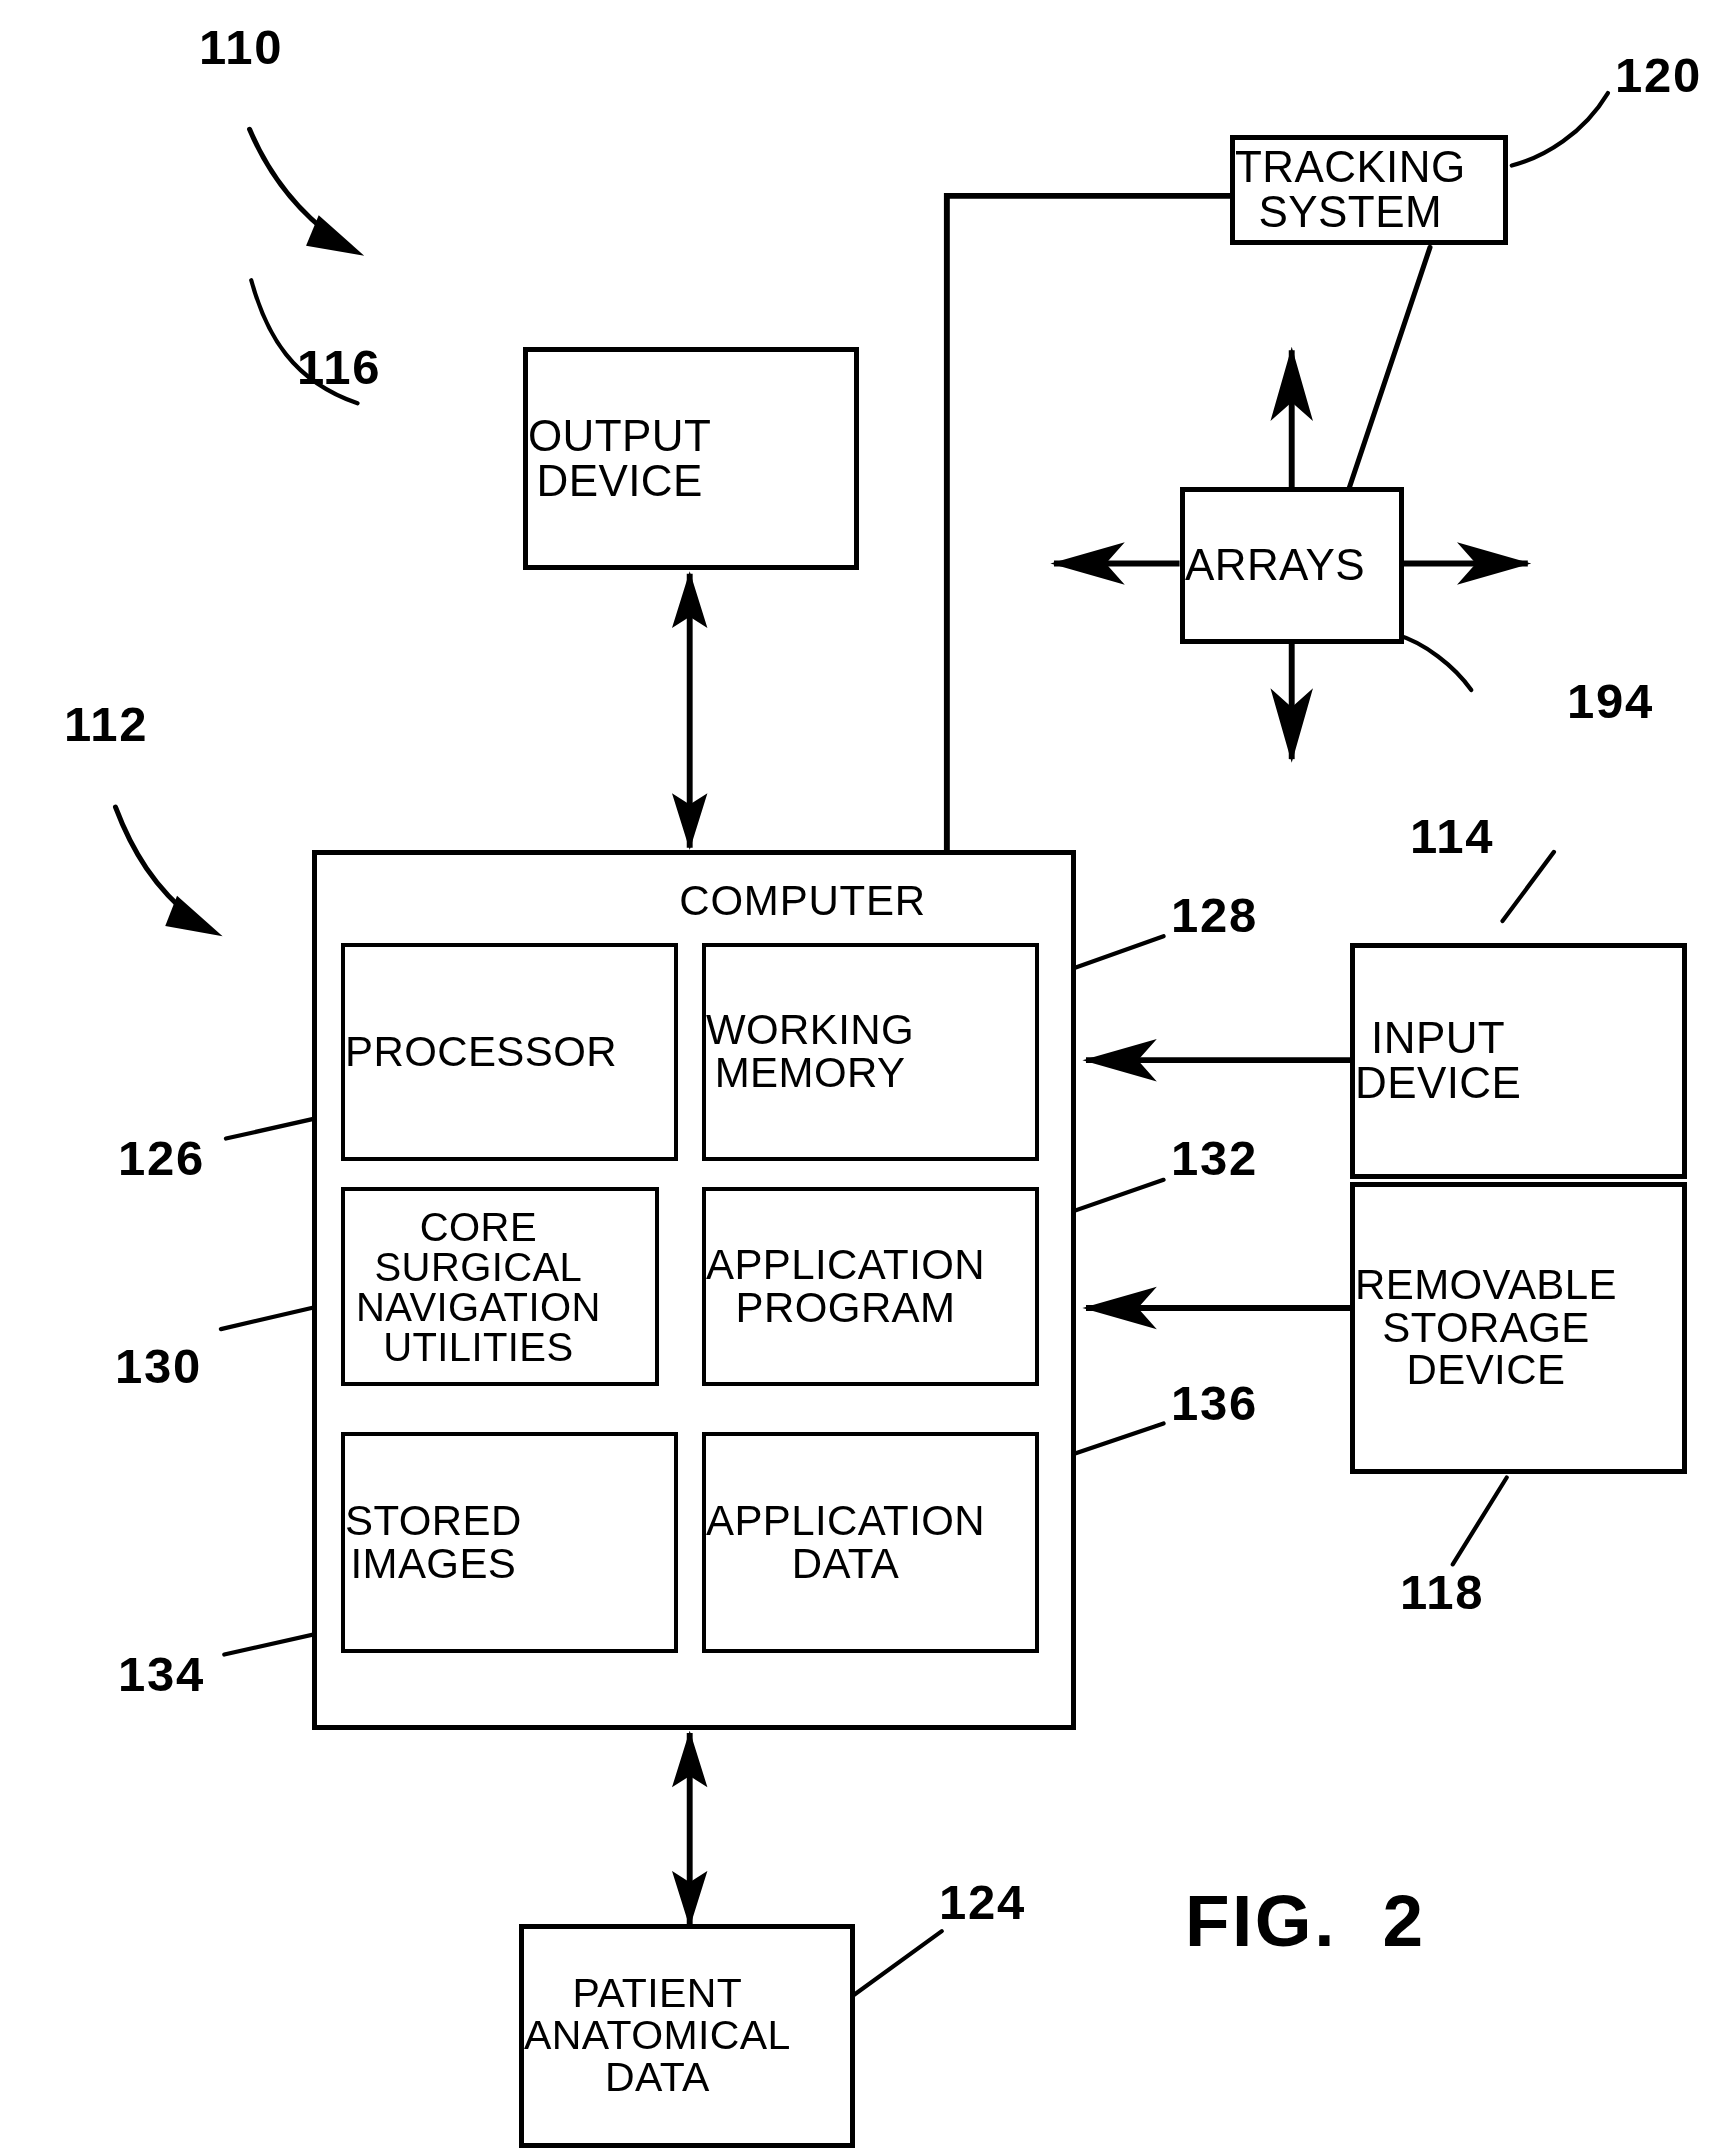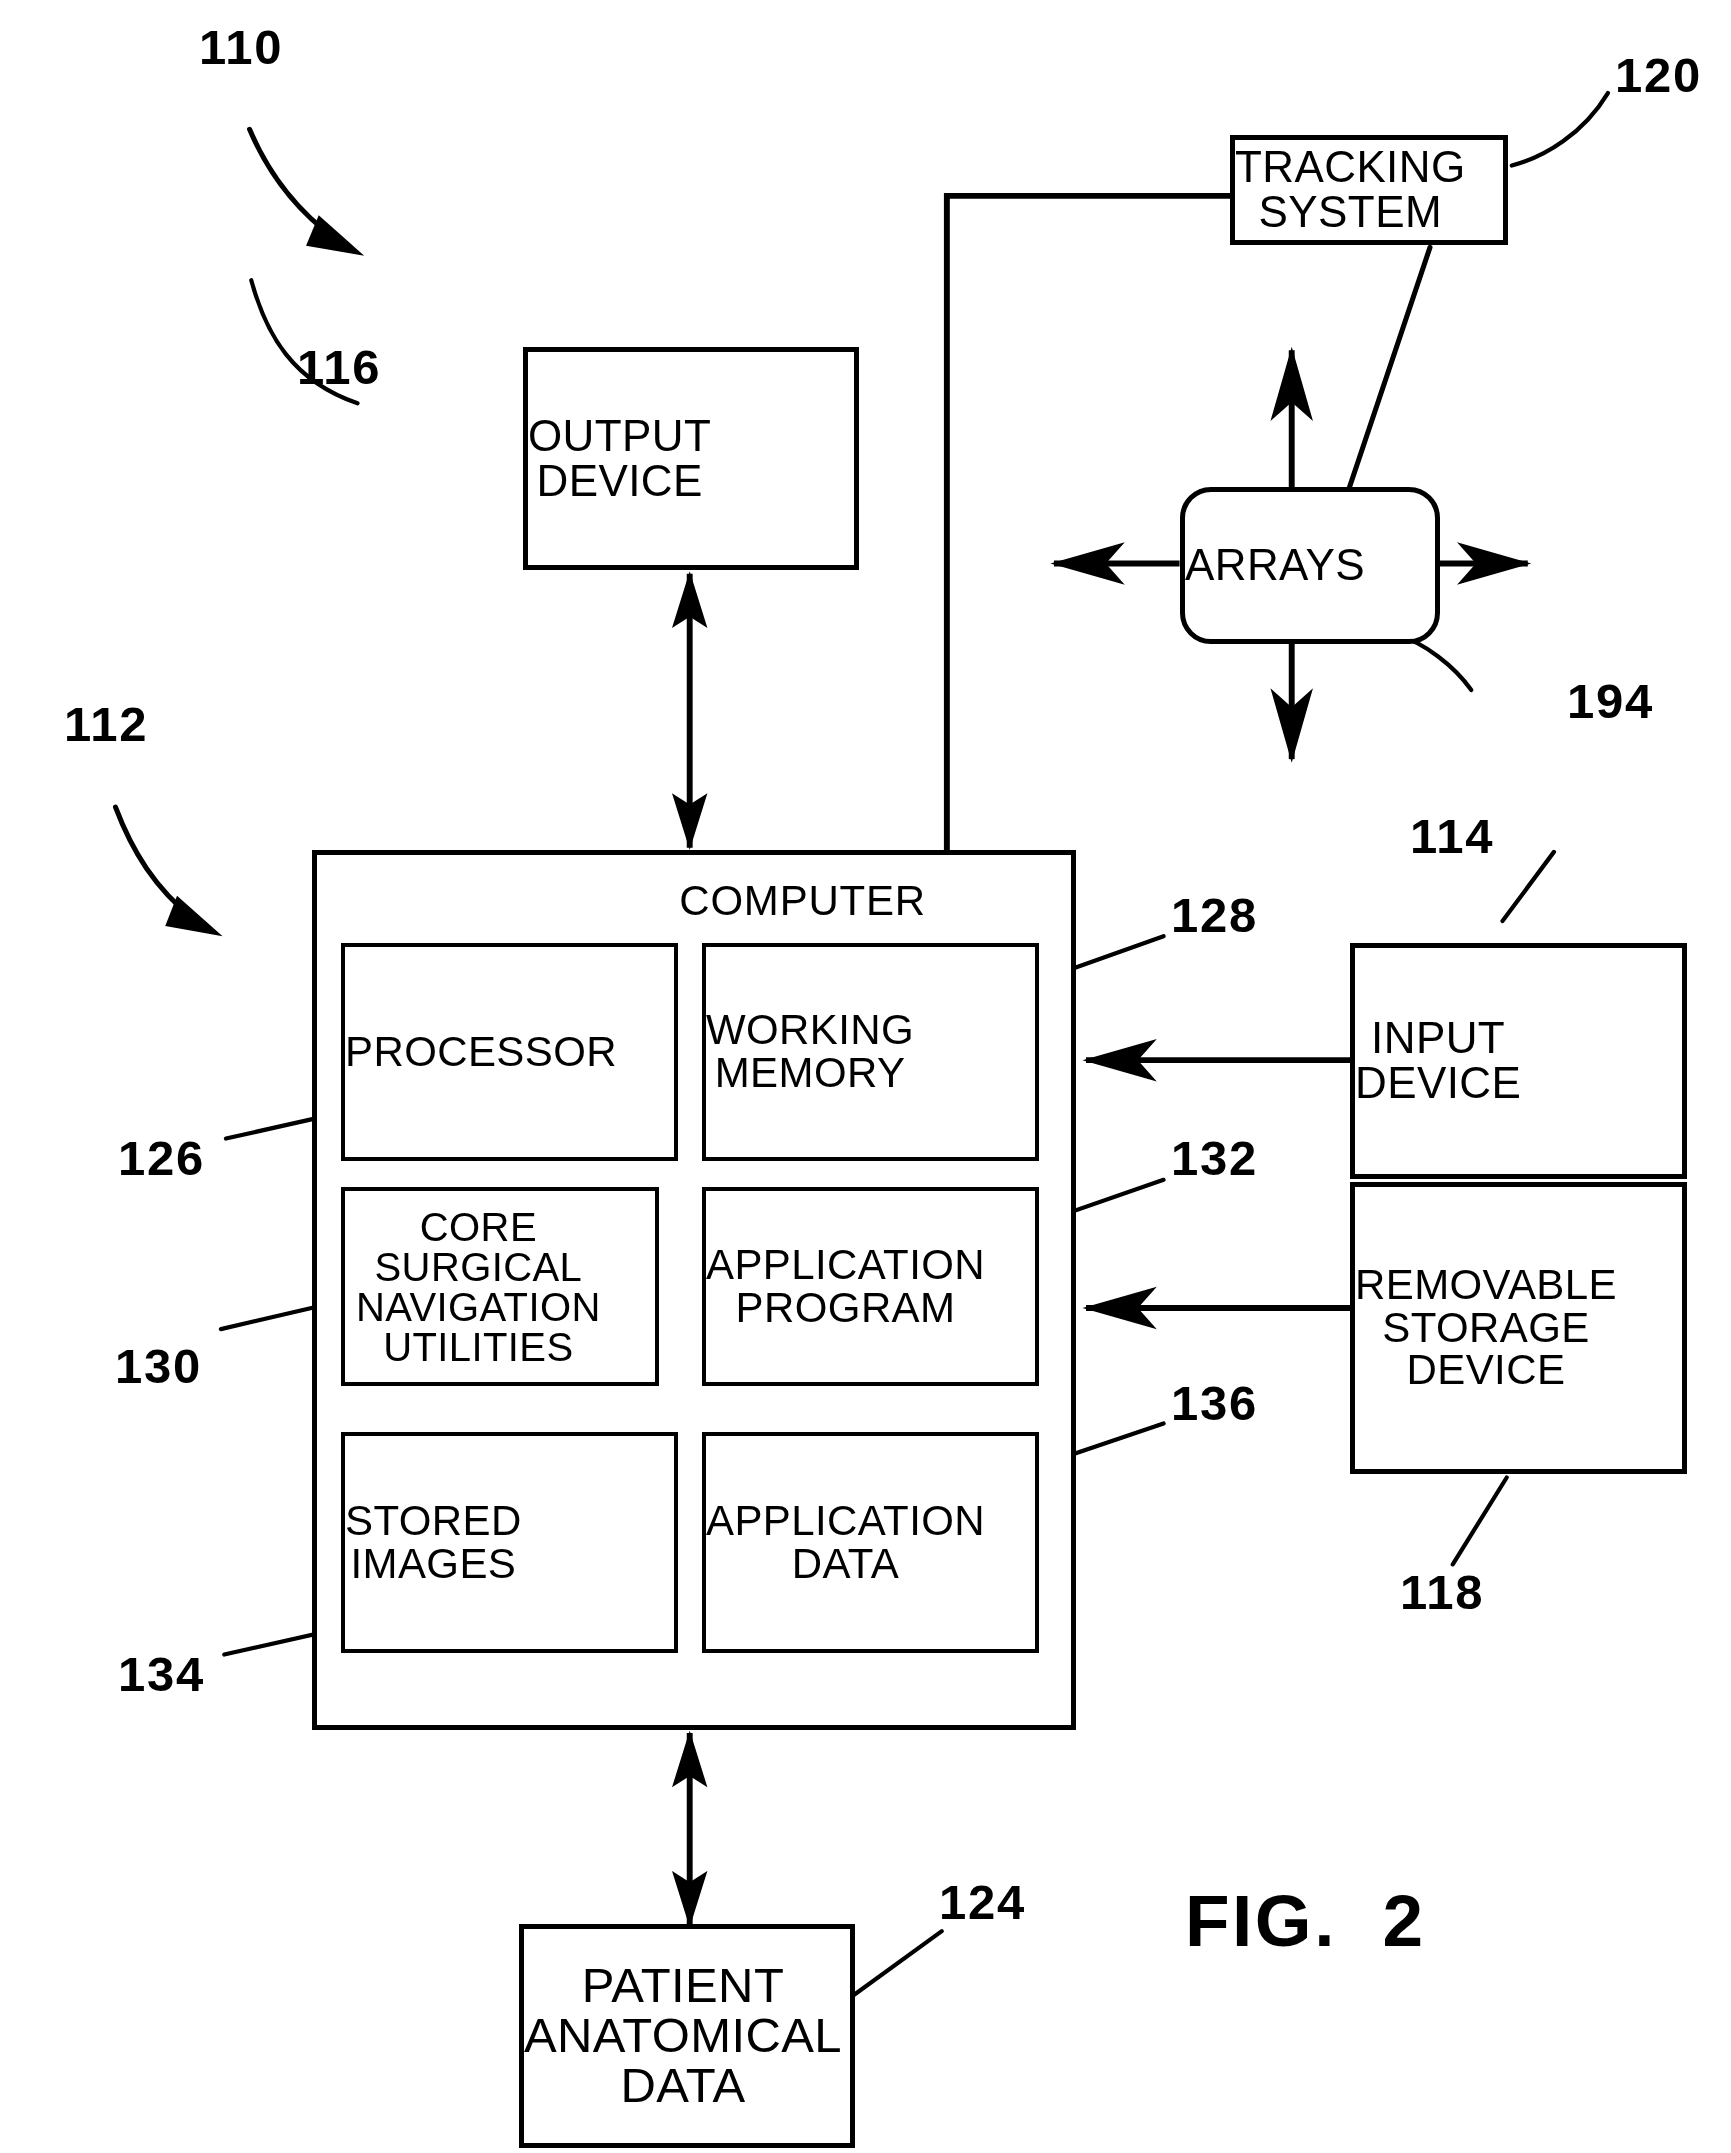--- a/index.html
+++ b/index.html
@@ -149,21 +149,21 @@
     <line x1="1605" y1="1257" x2="1288" y2="1257" stroke="#000000" stroke-width="7" marker-end="url(#ah-slim)"></line>
 
     <line x1="1605" y1="1551" x2="1288" y2="1551" stroke="#000000" stroke-width="7" marker-end="url(#ah-slim)"></line>
   </svg>
 
   <div class="box" style="left:1230px; top:135px; width:278px; height:110px;">
     <span class="label" style="font-size:44px;">TRACKING
 SYSTEM</span>
   </div>
 
-  <div class="box" style="left:1180px; top:487px; width:260px; height:157px;border-radius:31px;">
+  <div class="box" style="left:1180px; top:487px; width:224px; height:157px;">
     <span class="label" style="font-size:44px;">ARRAYS</span>
   </div>
 
   <div class="box" style="left:523px; top:347px; width:336px; height:223px;">
     <span class="label" style="font-size:44px;">OUTPUT
 DEVICE</span>
   </div>
 
   <div class="box" style="left:312px; top:850px; width:764px; height:880px; display:block;"></div>
   <div id="computer-title" style="left:312px; top:877px; width:614px; text-align:right;">COMPUTER</div>
@@ -204,21 +204,21 @@
 DEVICE</span>
   </div>
 
   <div class="box" style="left:1350px; top:1182px; width:337px; height:292px;">
     <span class="label" style="font-size:42px;">REMOVABLE
 STORAGE
 DEVICE</span>
   </div>
 
   <div class="box" style="left:519px; top:1924px; width:336px; height:224px;">
-    <span class="label" style="font-size:49px;">PATIENT
+    <span class="label" style="font-size:41px;">PATIENT
 ANATOMICAL
 DATA</span>
   </div>
 
   <div class="refnum" style="left:199px; top:18.6px;">110</div>
 
   <div class="refnum" style="left:64px; top:696px;">112</div>
 
   <div class="refnum" style="left:1410px; top:808px;">114</div>
 

